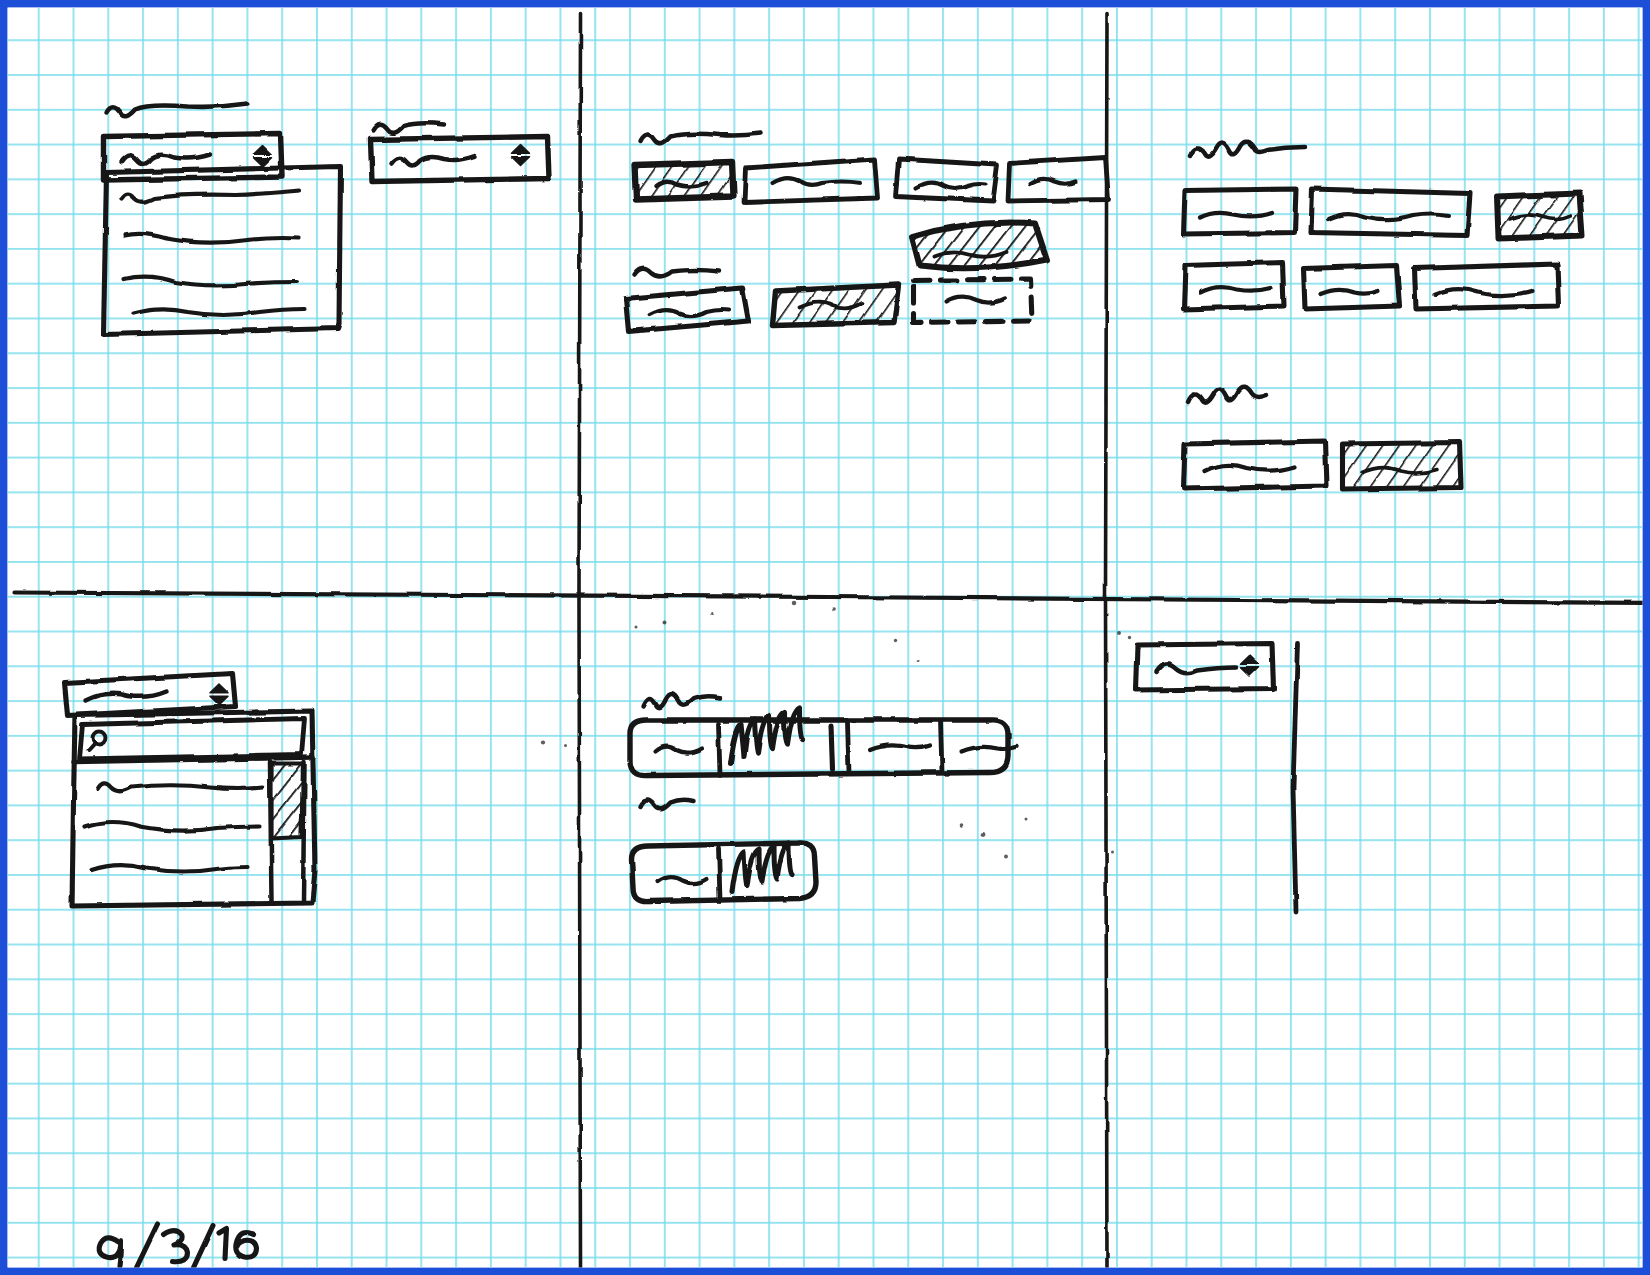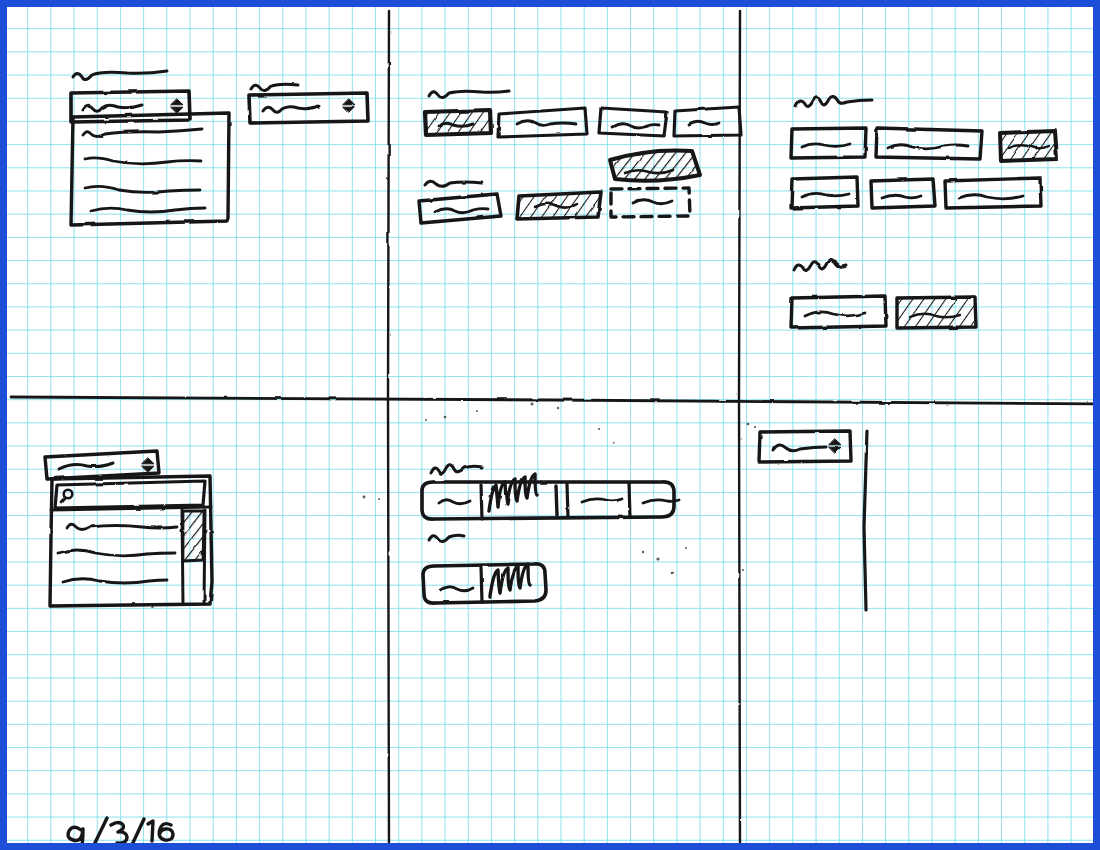--- a/index.html
+++ b/index.html
@@ -5,21 +5,21 @@
 <style>
   html,body{margin:0;padding:0;background:#8a8a8a;}
   body{font-family:"Liberation Sans",sans-serif;}
 
   #page{
     position:relative;
     width:1100px;height:850px;
     box-sizing:border-box;
     background:#ffffff;
     overflow:hidden;
-    border:7px solid #1d4ed8;
+    border:5px solid #1d4ed8;
   }
   
   #grid{
     position:absolute;left:0;top:0;right:0;bottom:0;
     background-color:#ffffff;
     background-image:
       linear-gradient(to right, rgba(120,220,235,.72) 1.1px, transparent 1.1px),
       linear-gradient(to bottom, rgba(120,220,235,.72) 1.1px, transparent 1.1px),
       linear-gradient(to right, rgba(150,228,240,.34) .8px, transparent .8px),
       linear-gradient(to bottom, rgba(150,228,240,.34) .8px, transparent .8px);

